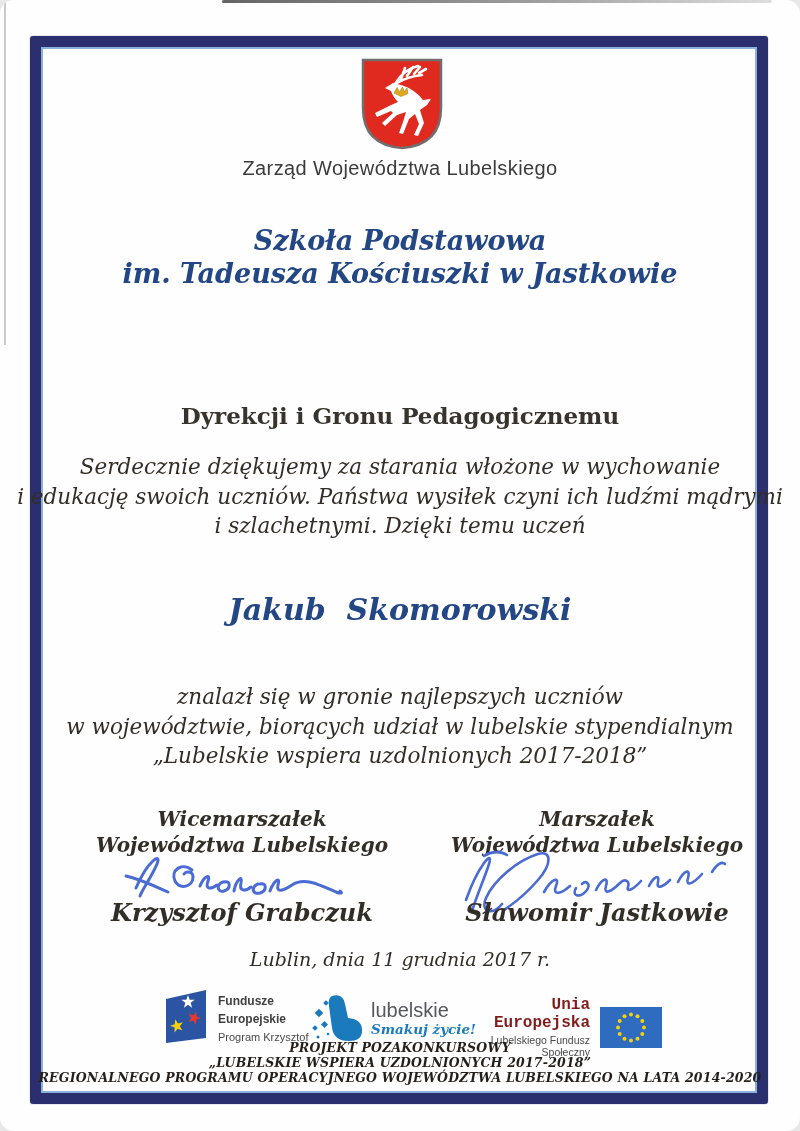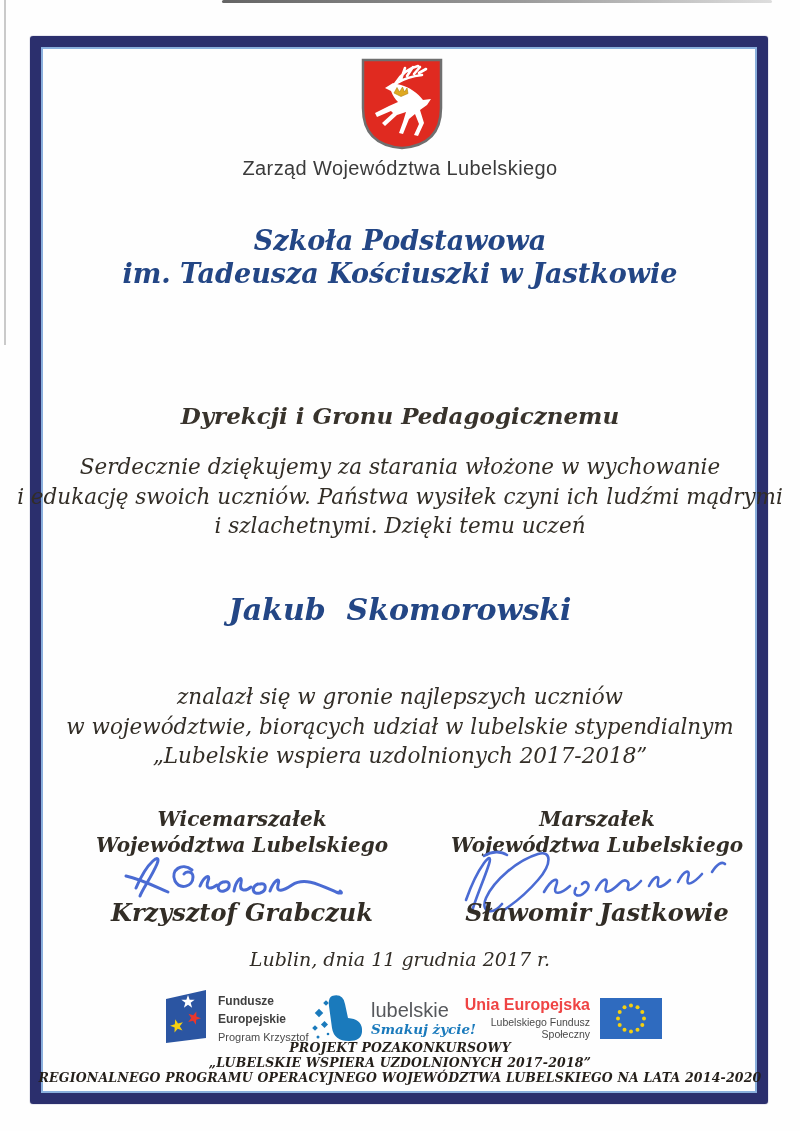--- a/index.html
+++ b/index.html
@@ -1,52 +1,53 @@
 <!DOCTYPE html>
 <html><head>
 <meta charset="utf-8">
 <style>
   html,body{margin:0;padding:0;background:#e8e8e8;}
   .page{
     position:relative;width:800px;height:1131px;margin:0 auto;
     background:#fefefe;overflow:hidden;
     font-family:"DejaVu Serif", serif;
+    border-radius:14px;
   }
   
   .scan-top-line{position:absolute;left:222px;top:0;width:550px;height:3px;
     background:linear-gradient(90deg,#4a4a4a,#8a8a8a 55%,#d8d8d8);opacity:.85;border-radius:2px;}
   .scan-left-line{position:absolute;left:4px;top:0;width:2px;height:345px;background:#bdbdbd;opacity:.8;}
   
   .frame{
     position:absolute;left:30px;top:36px;width:716px;height:1046px;
     border:11px solid #2b2f6d;border-radius:3px;
     box-shadow:inset 0 0 0 2px #8ab0dd, 0 0 1px #2b2f6d;
   }
   .centered{position:absolute;left:0;width:100%;text-align:center;}
   .issuer{top:157px;font-family:"Liberation Sans",sans-serif;font-size:20px;color:#3b3b3b;letter-spacing:.4px;}
   .school{top:224px;font-size:27px;line-height:33px;font-style:italic;font-weight:bold;color:#234685;}
   .diploma-title{top:320px;font-size:54px;font-style:italic;font-weight:bold;color:#234685;letter-spacing:2px;}
-  .dedication{top:402px;font-size:23px;font-style:italic;font-weight:bold;color:#38332c;}
+  .dedication{top:402px;font-size:23px;font-weight:bold;color:#38332c;}
   .body-par{font-size:21.5px;line-height:29.5px;font-style:italic;color:#322d26;}
   .body-intro{top:452px;}
   .student-name{top:592px;font-size:30px;font-style:italic;font-weight:bold;color:#234685;white-space:pre;}
   .body-outro{top:682px;}
   .sig-block{position:absolute;text-align:center;}
   .sig-title{font-size:20px;line-height:26px;font-style:italic;font-weight:bold;color:#322d26;}
   .sig-name{position:absolute;width:100%;text-align:center;font-size:24px;font-style:italic;font-weight:bold;color:#322d26;}
   .sig-ink{position:absolute;}
   .date-line{top:948px;font-size:19px;font-style:italic;color:#322d26;}
   
   .logo{position:absolute;display:flex;align-items:center;gap:9px;}
   .fe-text .t1{font-family:"Liberation Sans",sans-serif;font-weight:bold;font-size:12px;line-height:18px;color:#3f3f3f;}
   .fe-text .t2{font-family:"Liberation Sans",sans-serif;font-size:11px;color:#4a4a4a;margin-top:3px;}
   .lub-text .t1{font-family:"Liberation Sans",sans-serif;font-size:20px;color:#56585c;line-height:20px;}
   .lub-text .t2{font-size:13.5px;font-style:italic;font-weight:bold;color:#1a7abc;margin-top:1px;}
   .eu-text{text-align:right;}
-  .eu-text .t1{font-family:Liberation Sans, sans-serif;font-weight:bold;font-size:16px;color:#ef4444;}
+  .eu-text .t1{font-family:Liberation Mono, monospace;font-weight:bold;font-size:16px;color:#7f1d1d;}
   .eu-text .t2{font-family:"Liberation Sans",sans-serif;font-size:10.5px;color:#4a4a4a;margin-top:2px;}
   .footer{top:1040px;font-size:12.5px;line-height:15px;font-style:italic;font-weight:bold;color:#241f1a;letter-spacing:.2px;}
 </style>
 </head>
 <body>
 
 <div class="page">
 
   <div class="scan-top-line"></div>
   <div class="scan-left-line"></div>

